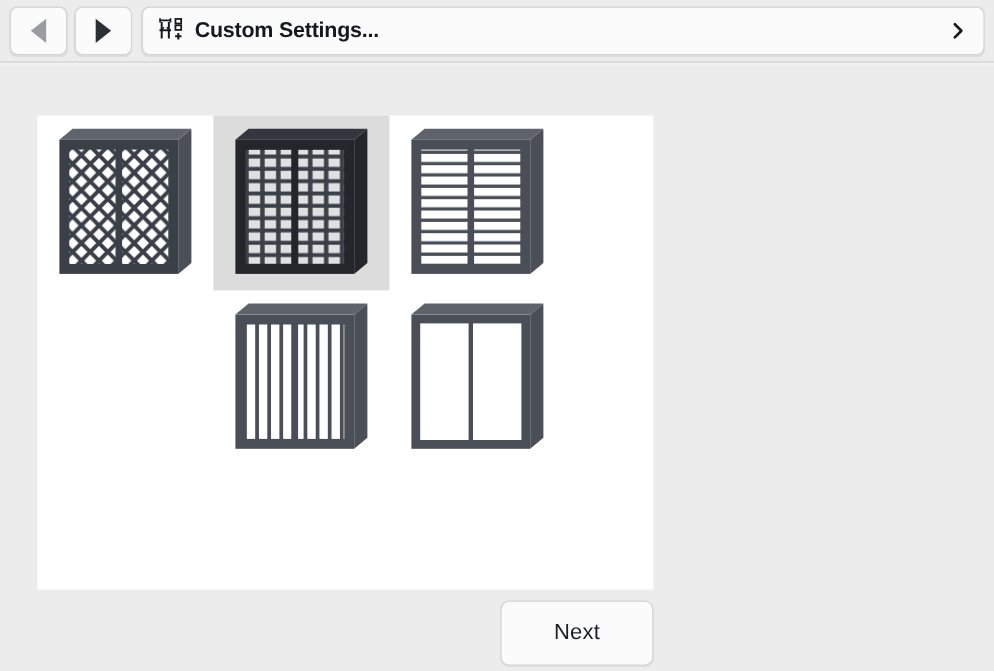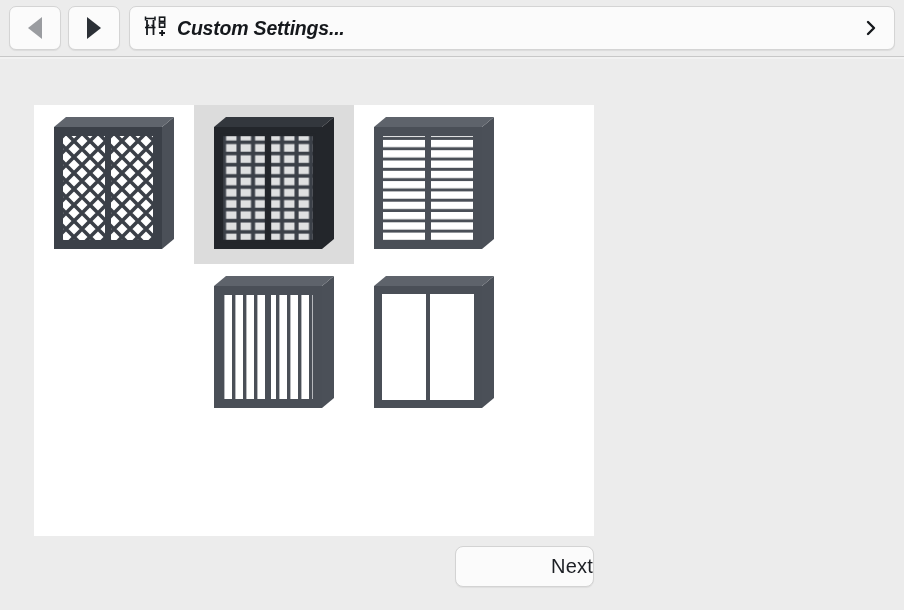--- a/index.html
+++ b/index.html
@@ -62,21 +62,20 @@
     margin-left: 9px;
     height: 44px;
     background: #fbfbfb;
     border: 1px solid #d4d4d4;
     border-radius: 7px;
     box-shadow: 0 1px 1px rgba(0,0,0,0.07);
     display: flex;
     align-items: center;
     padding: 0 14px 0 13px;
     box-sizing: border-box;
-    font-style: italic;
   }
   .title-icon {
     width: 26px;
     height: 26px;
     flex: none;
     margin-right: 8px;
     display: flex;
     align-items: center;
     justify-content: center;
   }
@@ -142,28 +141,28 @@
     background: #dcdcdc;
   }
   .thumb-cell svg { display: block; }
 
   
   .next-btn {
     position: absolute;
     left: 455px;
     top: 546px;
     width: 139px;
-    height: 41px;
+    height: 59px;
     background: #fbfbfb;
     border: 1px solid #d3d3d3;
     border-radius: 8px;
     box-shadow: 0 1px 1px rgba(0,0,0,0.06);
     display: flex;
     align-items: center;
-    justify-content: flex-end;
+    justify-content: center;
     box-sizing: border-box;
   }
   .next-label {
     font-size: 20px;
     color: #1c1f24;
     letter-spacing: 0.2px;
   }
 </style>
 </head>
 <body>

